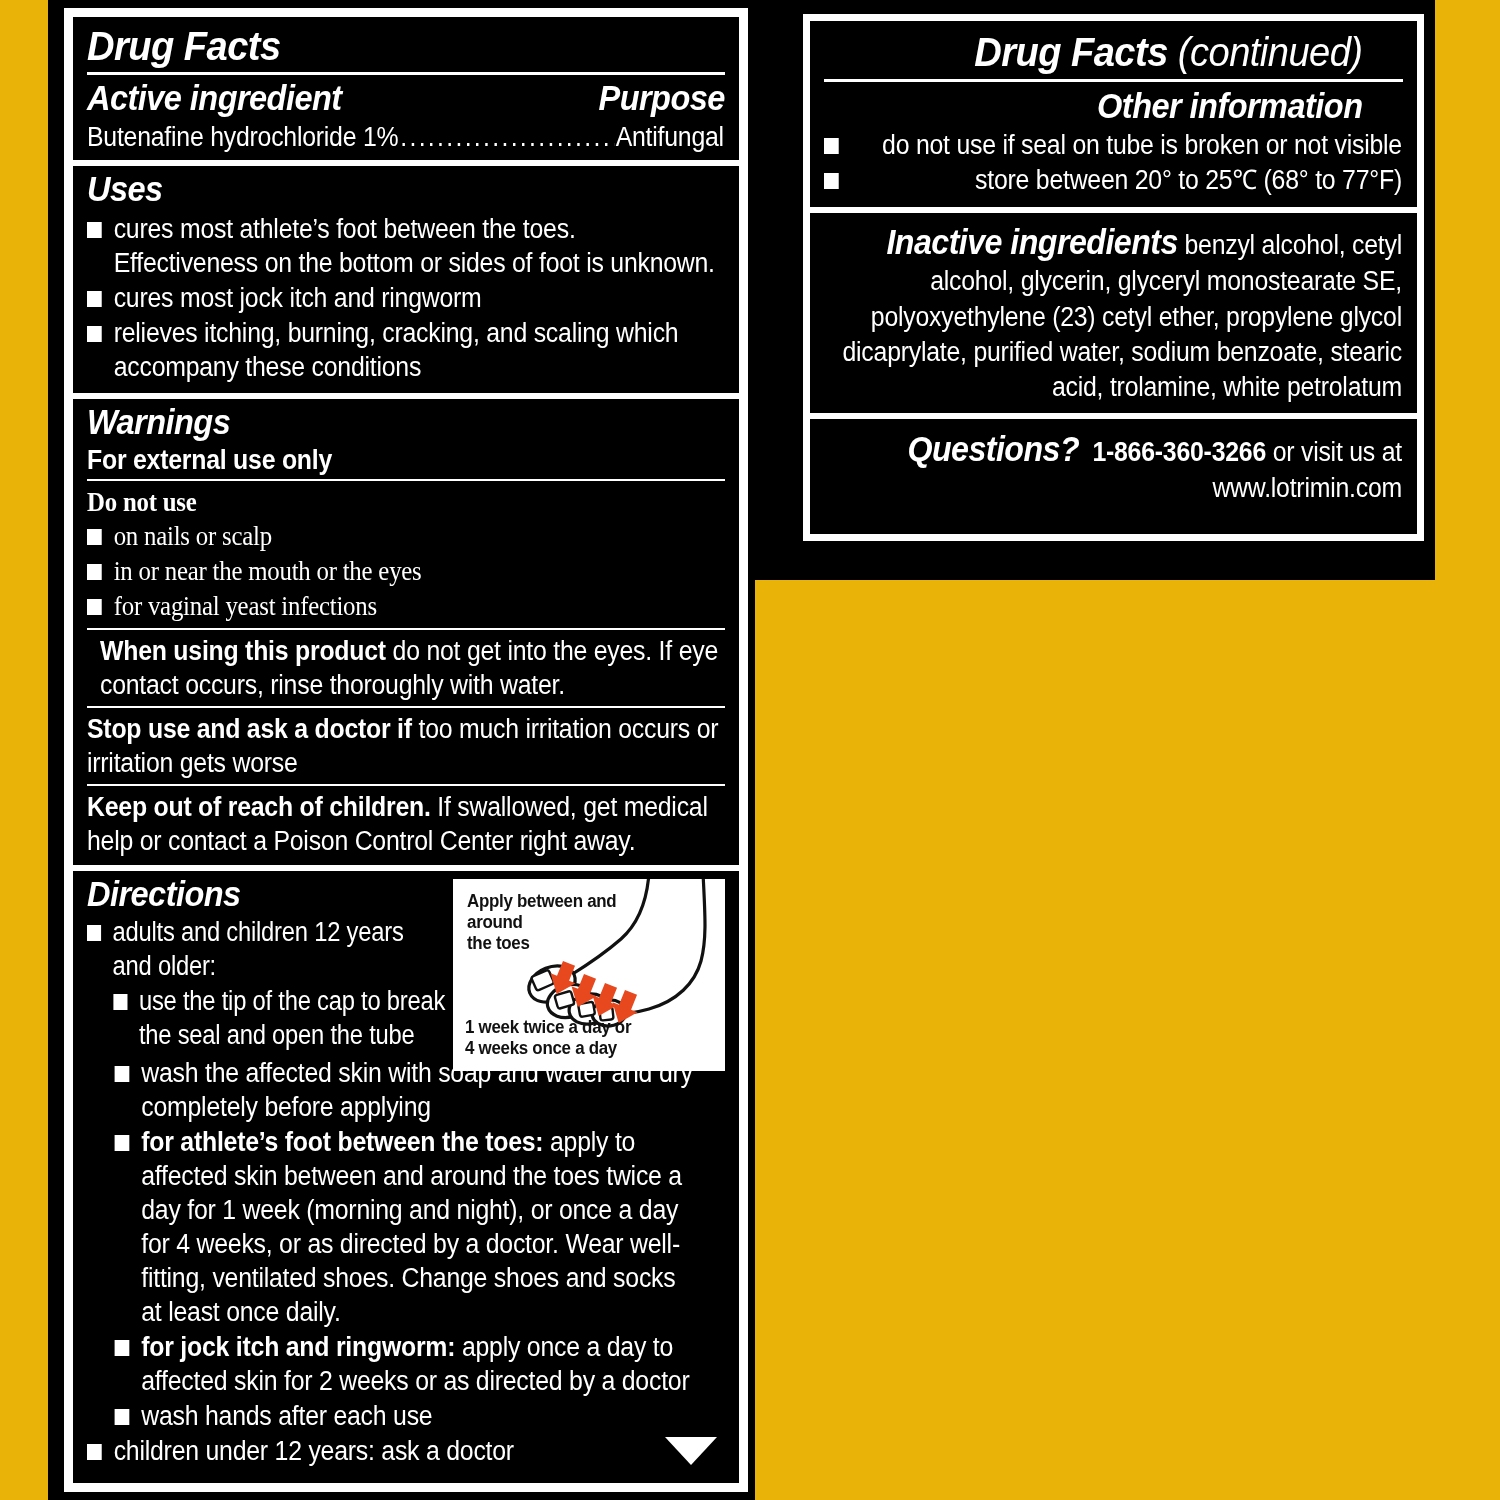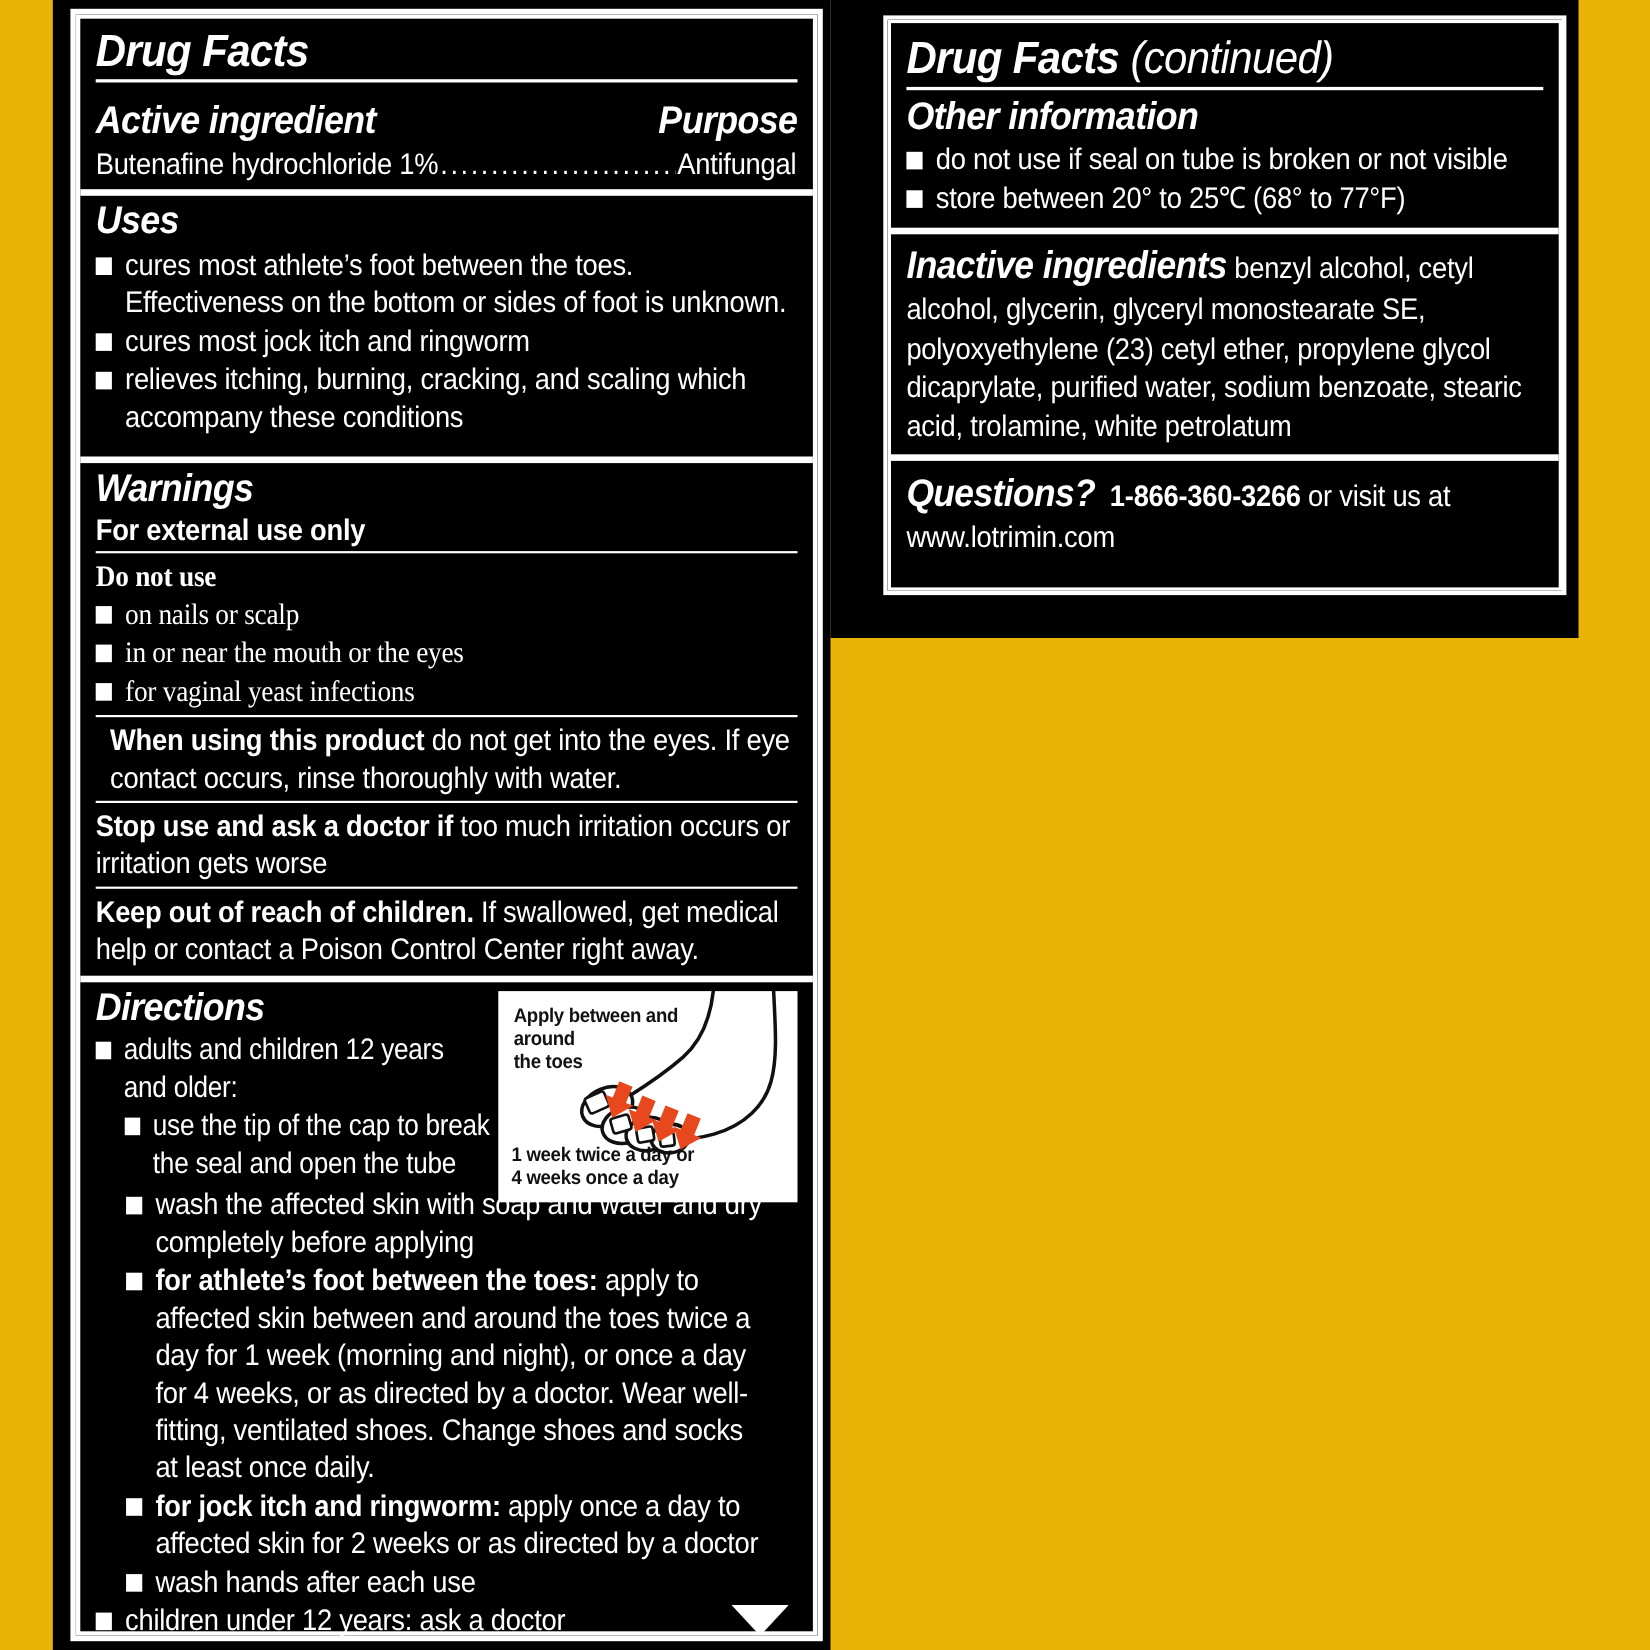--- a/index.html
+++ b/index.html
@@ -49,20 +49,21 @@
     padding: 0;
   }
   #panel-left {
     left: 64px; top: 8px; width: 684px; height: 1484px;
     border-width: 5px;
   }
   #panel-left .panel-inner { border-width: 4px; }
   #panel-right {
     left: 803px; top: 14px; width: 621px; height: 527px;
     border-width: 4px;
+    text-align: right;
   }
   #panel-right .panel-inner { border-width: 3px; }
   .sect {
     padding: 4px 14px 8px 14px;
   }
 
   
   .rule-thick {
     height: 6px;
     background: #ffffff;
@@ -227,35 +228,35 @@
   <div class="blackfield" id="blackfield-right"></div>
 
   <div class="panel" id="panel-left">
     <div class="panel-inner">
 
       <div class="sect" style="padding-top:8px;padding-bottom:2px;">
         <div class="head-xl">Drug Facts</div>
       </div>
       <div class="rule-thin-head"></div>
 
-      <div class="sect" style="padding-top:15px;padding-bottom:6px;border-radius:25px;">
+      <div class="sect" style="padding-top:3px;padding-bottom:6px;border-radius:25px;">
         <div class="row-head">
           <div class="head-lg">Active ingredient</div>
           <div class="head-right">Purpose</div>
         </div>
         <div class="body-txt leader" style="margin-top:2px;">
           <span>Butenafine hydrochloride 1%</span>
           <span class="dots">..............................................................</span>
           <span>Antifungal</span>
         </div>
       </div>
 
       <div class="rule-thick"></div>
 
-      <div class="sect" style="padding-top:4px;padding-bottom:18px;">
+      <div class="sect" style="padding-top:4px;padding-bottom:8px;">
         <div class="head-lg">Uses</div>
         <ul class="sq body-txt" style="margin-top:3px;">
           <li>cures most athlete’s foot between the toes. Effectiveness on the bottom or sides of foot is unknown.</li>
           <li>cures most jock itch and ringworm</li>
           <li>relieves itching, burning, cracking, and scaling which accompany these conditions</li>
         </ul>
       </div>
 
       <div class="rule-thick"></div>
 

